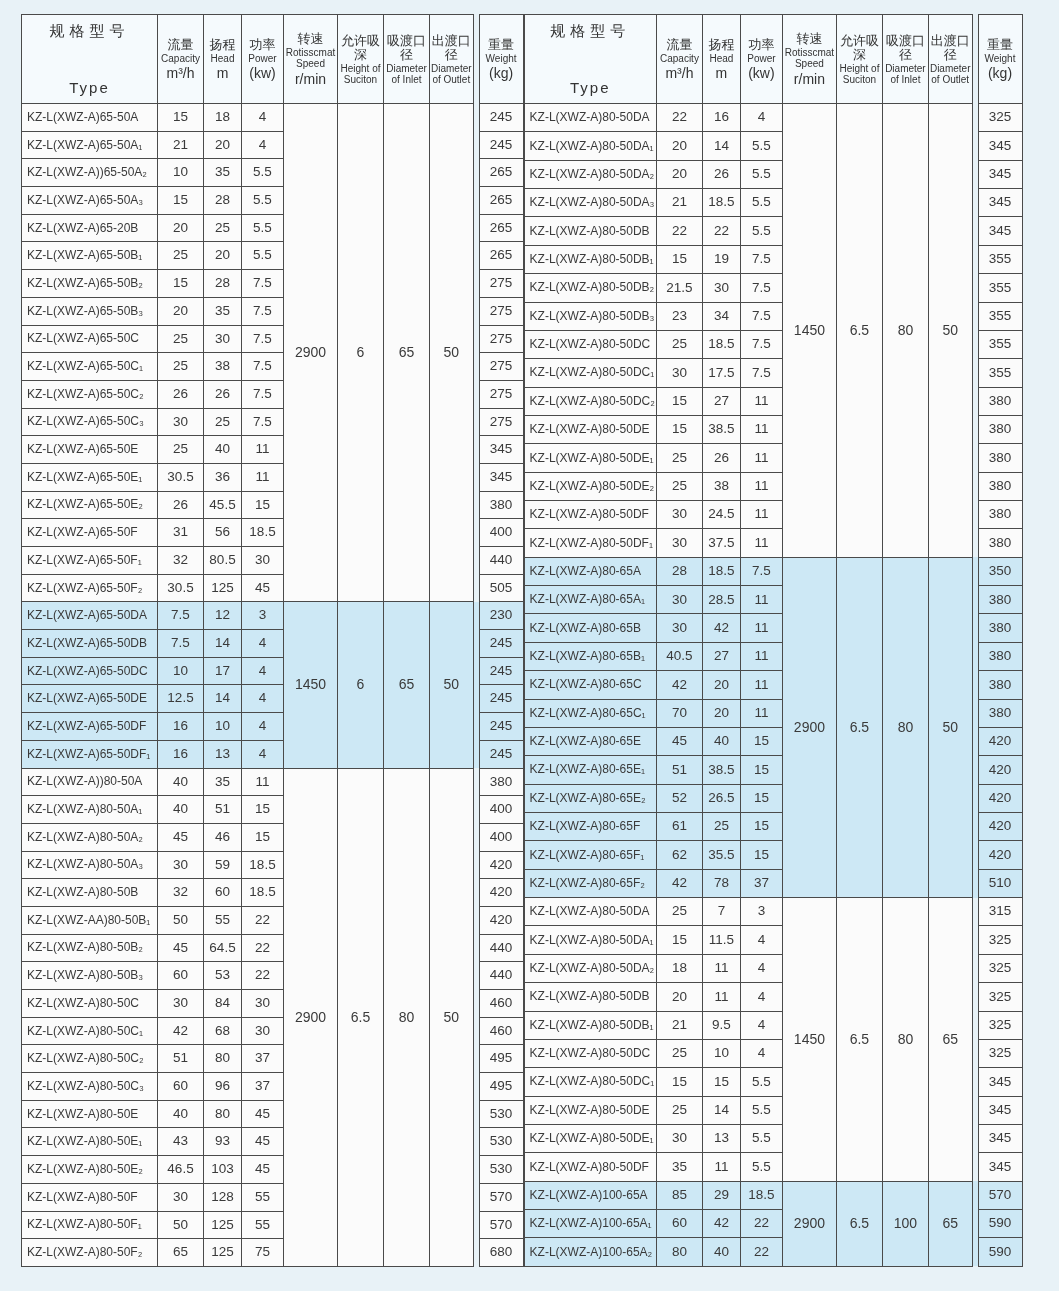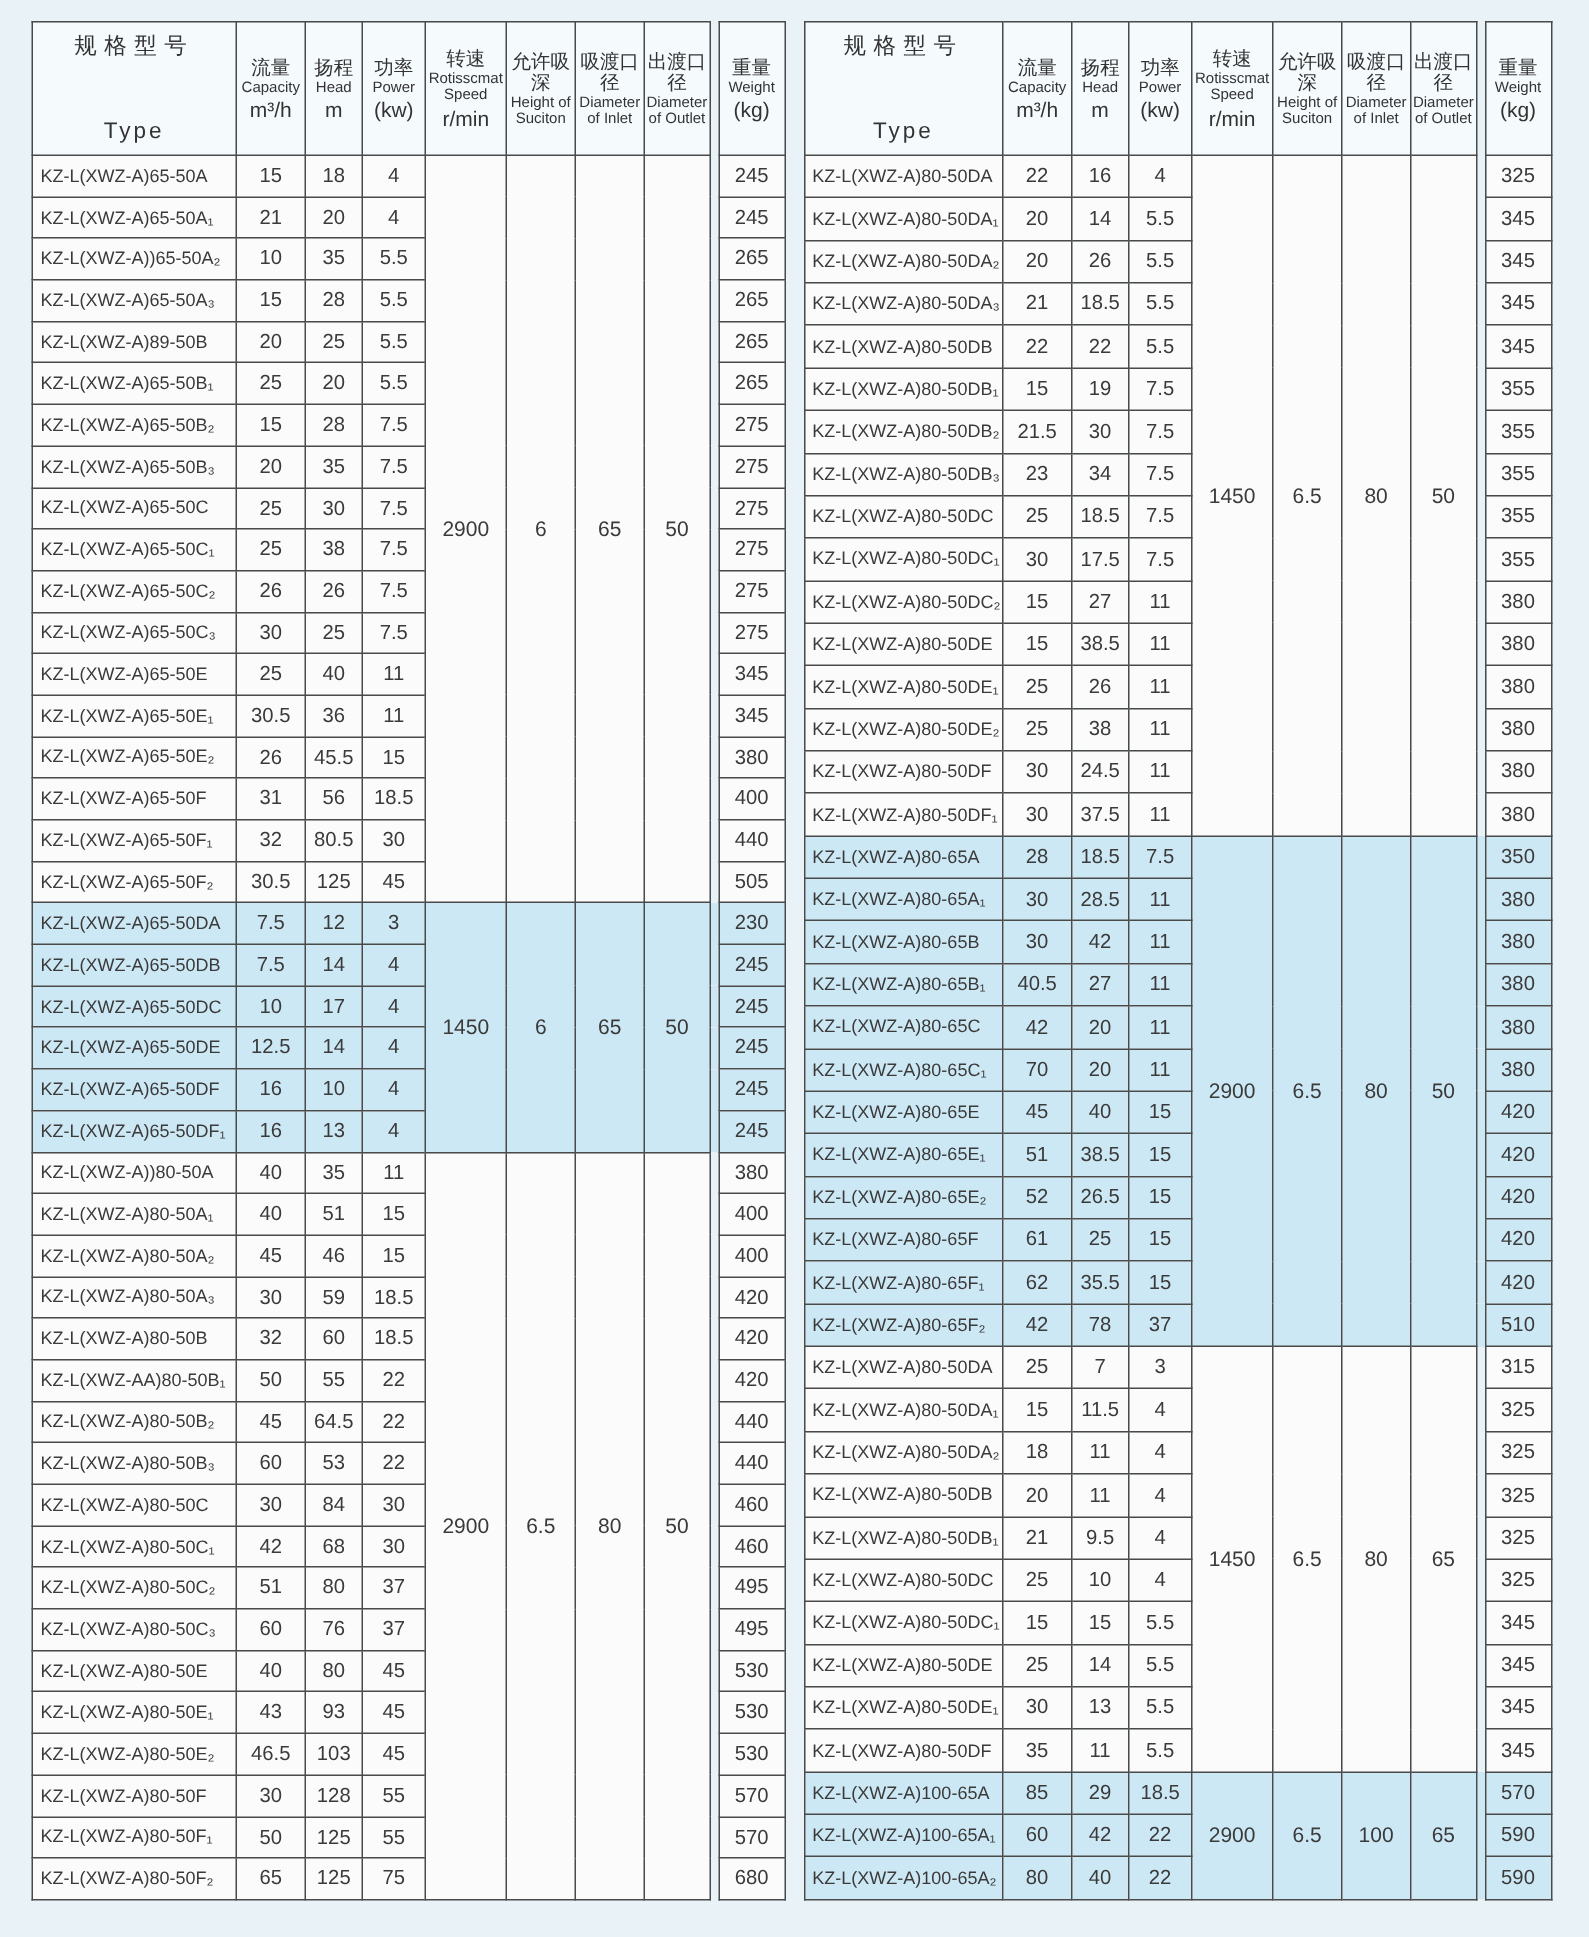--- a/index.html
+++ b/index.html
@@ -1,21 +1,21 @@
 <!DOCTYPE html>
 <html><head>
 <meta charset="utf-8">
 <style>
   html,body{margin:0;padding:0;}
   body{
     width:1059px;height:1291px;overflow:hidden;
     background:#e8f2f7;
     font-family:"Liberation Sans", sans-serif;
   }
-  .wrap{display:flex;align-items:flex-start;padding:14px 0 0 21px;gap:12px;}
+  .wrap{display:flex;align-items:flex-start;padding:14px 0 0 21px;}
   table.spec{border-collapse:collapse;table-layout:fixed;}
   .spec th,.spec td{
     border:1px solid #4a4a4a;
     background:#fbfbfb;
     color:#3a3a3a;
     text-align:center;vertical-align:middle;
     padding:0 1px;font-size:13.5px;line-height:1.08;
     overflow:hidden;
   }
   .spec th{background:#f5fafd;font-weight:normal;color:#333;}
@@ -127,21 +127,21 @@
         </tr>
         <tr>
           <td class="type-cell">KZ-L(XWZ-A)65-50A₃</td>
           <td>15</td>
           <td>28</td>
           <td>5.5</td>
           <td class="gap"></td>
           <td>265</td>
         </tr>
         <tr>
-          <td class="type-cell">KZ-L(XWZ-A)89-50B</td>
+          <td class="type-cell">KZ-L(XWZ-A)65-20B</td>
           <td>20</td>
           <td>25</td>
           <td>5.5</td>
           <td class="gap"></td>
           <td>265</td>
         </tr>
         <tr>
           <td class="type-cell">KZ-L(XWZ-A)65-50B₁</td>
           <td>25</td>
           <td>20</td>
@@ -385,21 +385,21 @@
           <td class="type-cell">KZ-L(XWZ-A)80-50C₂</td>
           <td>51</td>
           <td>80</td>
           <td>37</td>
           <td class="gap"></td>
           <td>495</td>
         </tr>
         <tr>
           <td class="type-cell">KZ-L(XWZ-A)80-50C₃</td>
           <td>60</td>
-          <td>76</td>
+          <td>96</td>
           <td>37</td>
           <td class="gap"></td>
           <td>495</td>
         </tr>
         <tr>
           <td class="type-cell">KZ-L(XWZ-A)80-50E</td>
           <td>40</td>
           <td>80</td>
           <td>45</td>
           <td class="gap"></td>

